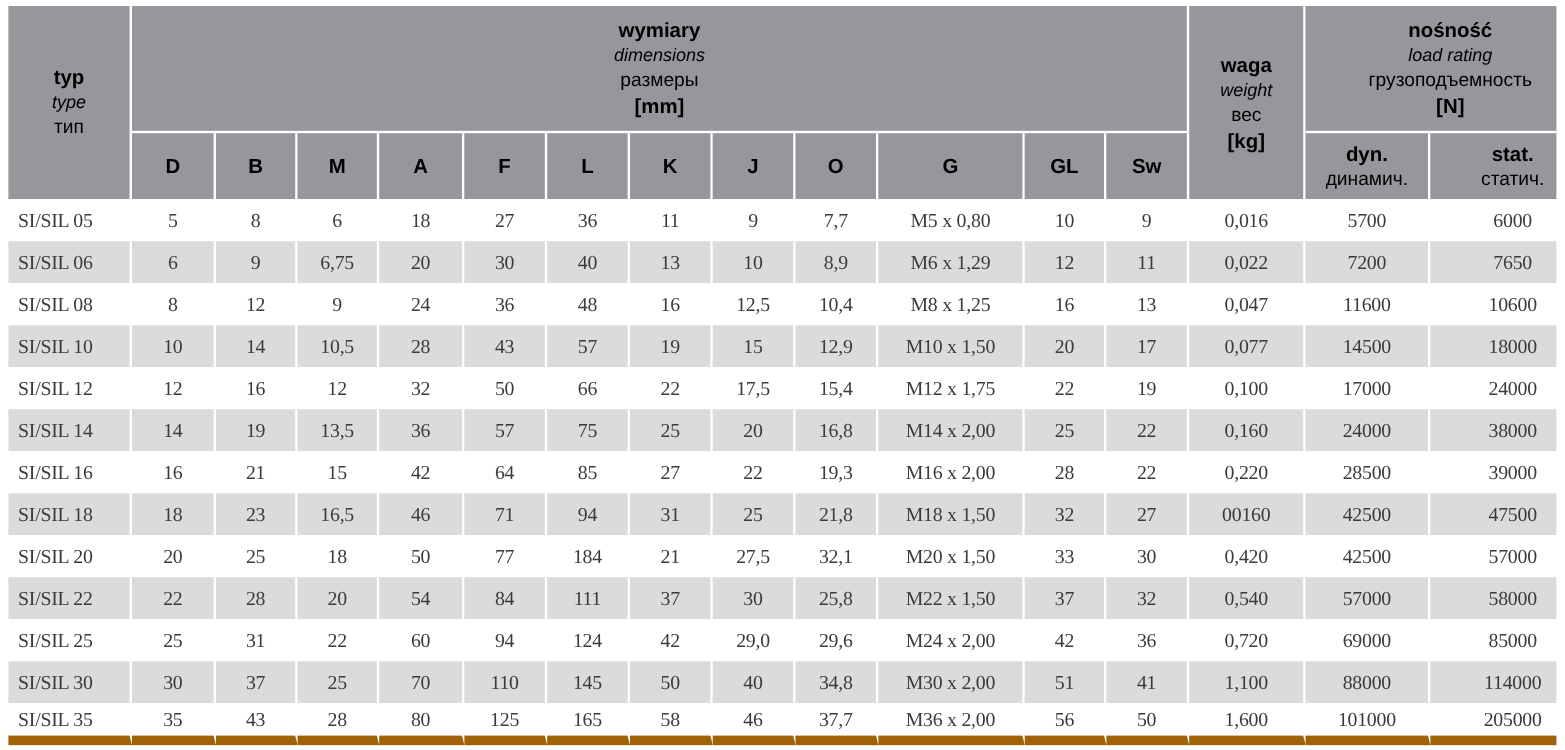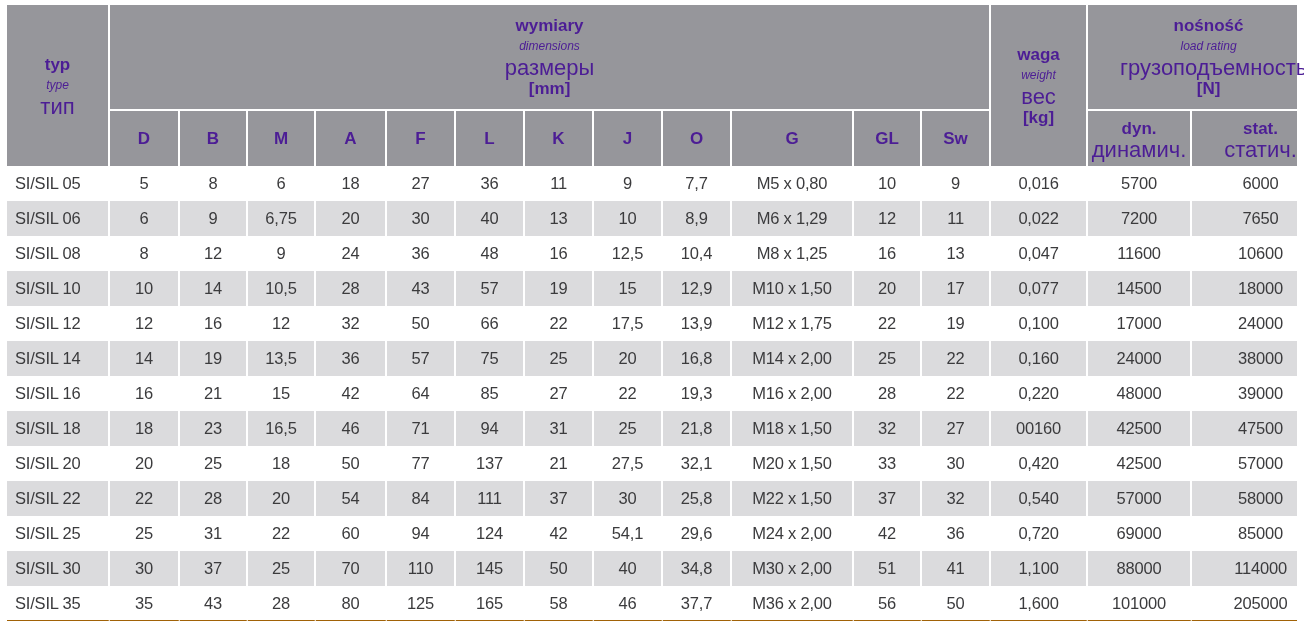--- a/index.html
+++ b/index.html
@@ -24,51 +24,51 @@
     box-sizing: border-box;
     padding: 0;
     margin: 0;
     border-right: 2px solid #ffffff;
     vertical-align: middle;
   }
   th:last-child, td:last-child { border-right: none; padding-left: 32px; }
 
   thead th {
     background: #96969b;
-    color: #4c1d95;
+    color: #000000;
     text-align: center;
     font-weight: normal;
   }
   tr.h1 { height: 106px; }
   tr.h2 { height: 55px; }
   .span-head { border-bottom: 2px solid #ffffff; }
 
   .ln-b { font-weight: bold; font-size: 17px; line-height: 21px; }
-  .ln-i { font-style: italic; font-size: 12px; line-height: 21px; }
-  .ln-n { font-size: 22px; line-height: 21px; }
+  .ln-i { font-style: italic; font-size: 15px; line-height: 21px; }
+  .ln-n { font-size: 16px; line-height: 21px; }
 
   th.letter {
     font-weight: bold;
     font-size: 17px;
   }
 
-  tbody tr { height: 35px; }
+  tbody tr { height: 35px; font-family: Liberation Serif, serif; }
   tbody td {
     text-align: center;
     font-size: 16.5px;
     color: #3b3b3d;
     letter-spacing: -0.2px;
     background: #ffffff;
   }
   tbody tr:nth-child(even) td { background: #dbdbdd; }
   tbody td.typ {
     text-align: left;
     padding-left: 8px;
   }
-  tbody tr:last-child td { border-bottom: 1px solid #a16207; }
+  tbody tr:last-child td { border-bottom: 8px solid #a16207; }
 </style>
 </head>
 <body>
 
 <div class="wrap">
   <table class="spec">
     <colgroup>
       <col style="width:103px">
         <col style="width:70px">
         <col style="width:68px">
@@ -211,21 +211,21 @@
         <tr>
     <td class="typ">SI/SIL 12</td>
     <td>12</td>
     <td>16</td>
     <td>12</td>
     <td>32</td>
     <td>50</td>
     <td>66</td>
     <td>22</td>
     <td>17,5</td>
-    <td>13,9</td>
+    <td>15,4</td>
     <td>M12 x 1,75</td>
     <td>22</td>
     <td>19</td>
     <td>0,100</td>
     <td>17000</td>
     <td>24000</td>
   </tr>
         <tr>
     <td class="typ">SI/SIL 14</td>
     <td>14</td>
@@ -252,21 +252,21 @@
     <td>42</td>
     <td>64</td>
     <td>85</td>
     <td>27</td>
     <td>22</td>
     <td>19,3</td>
     <td>M16 x 2,00</td>
     <td>28</td>
     <td>22</td>
     <td>0,220</td>
-    <td>48000</td>
+    <td>28500</td>
     <td>39000</td>
   </tr>
         <tr>
     <td class="typ">SI/SIL 18</td>
     <td>18</td>
     <td>23</td>
     <td>16,5</td>
     <td>46</td>
     <td>71</td>
     <td>94</td>
@@ -280,21 +280,21 @@
     <td>42500</td>
     <td>47500</td>
   </tr>
         <tr>
     <td class="typ">SI/SIL 20</td>
     <td>20</td>
     <td>25</td>
     <td>18</td>
     <td>50</td>
     <td>77</td>
-    <td>137</td>
+    <td>184</td>
     <td>21</td>
     <td>27,5</td>
     <td>32,1</td>
     <td>M20 x 1,50</td>
     <td>33</td>
     <td>30</td>
     <td>0,420</td>
     <td>42500</td>
     <td>57000</td>
   </tr>
@@ -318,21 +318,21 @@
   </tr>
         <tr>
     <td class="typ">SI/SIL 25</td>
     <td>25</td>
     <td>31</td>
     <td>22</td>
     <td>60</td>
     <td>94</td>
     <td>124</td>
     <td>42</td>
-    <td>54,1</td>
+    <td>29,0</td>
     <td>29,6</td>
     <td>M24 x 2,00</td>
     <td>42</td>
     <td>36</td>
     <td>0,720</td>
     <td>69000</td>
     <td>85000</td>
   </tr>
         <tr>
     <td class="typ">SI/SIL 30</td>

